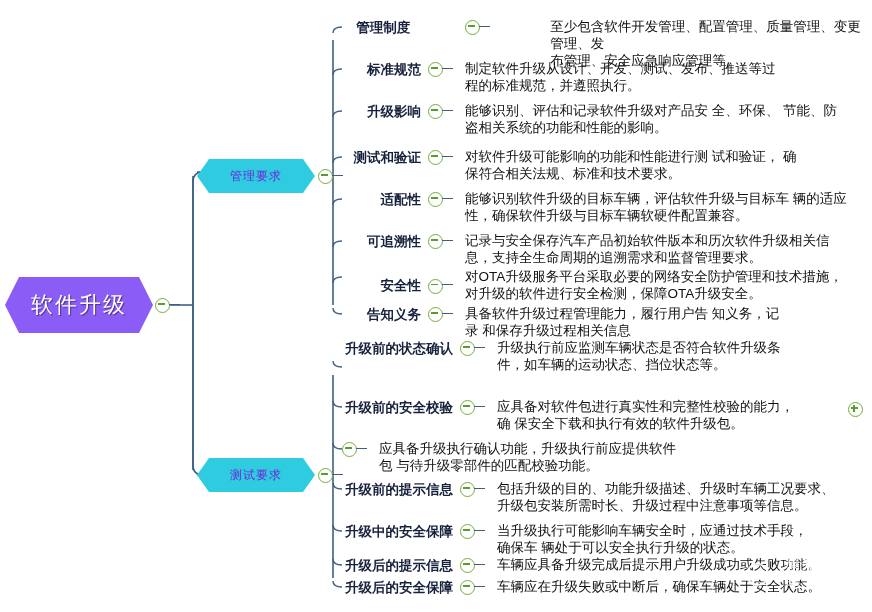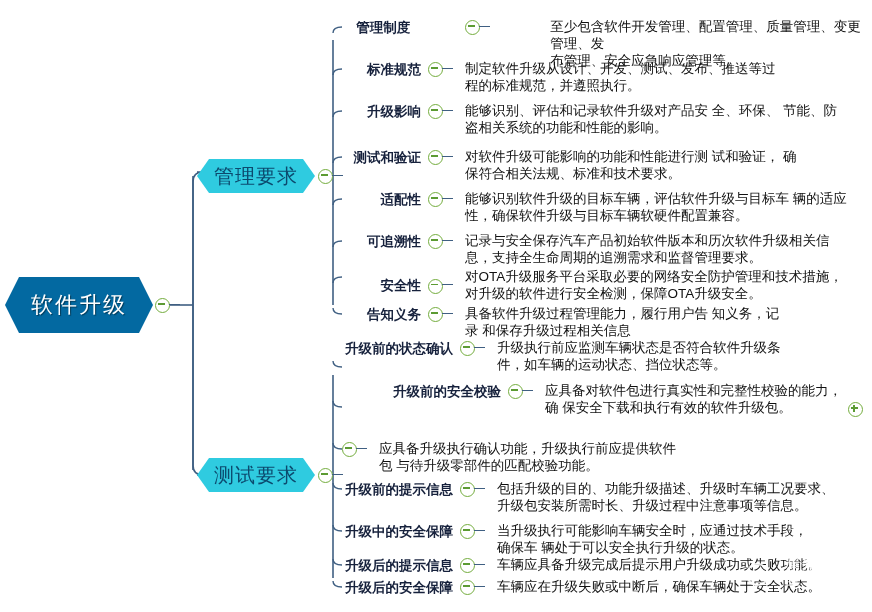--- a/index.html
+++ b/index.html
@@ -19,33 +19,33 @@
   .hexnode{
     position:absolute;
     display:flex;align-items:center;justify-content:center;
     box-sizing:border-box;
     white-space:nowrap;
   }
   .hexnode .hexlabel{position:relative;z-index:2;}
 
   .root{
     left:5px;top:277px;width:148px;height:56px;
-    background:#0369a1;
+    background:#8b5cf6;
     clip-path:polygon(0% 50%,14px 0%,calc(100% - 14px) 0%,100% 50%,calc(100% - 14px) 100%,14px 100%);
     color:#ffffff;
     font-size:22px;
     letter-spacing:2px;
     text-shadow:1px 1px 1px rgba(0,0,0,.45);
   }
 
   .branch{
     background:#2fcbe0;
     clip-path:polygon(0% 50%,12px 0%,calc(100% - 12px) 0%,100% 50%,calc(100% - 12px) 100%,12px 100%);
-    color:#0c4a6e;
-    font-size:20px;
+    color:#6d28d9;
+    font-size:12px;
     letter-spacing:1px;
     width:118px;height:34px;
   }
   .branch.b1{left:197px;top:159px;}
   .branch.b2{left:197px;top:458px;}
 
   
   .leaf{position:absolute;left:335px;display:flex;align-items:flex-start;}
   .leaf-label{
     color:#16213c;
@@ -218,21 +218,21 @@
         <span class="toggle"></span>
         <span class="desc">具备软件升级过程管理能力，履行用户告 知义务，记
 录 和保存升级过程相关信息</span>
       </div>
       <div class="leaf" style="top: 339px;">
         <span class="leaf-label w2">升级前的状态确认</span>
         <span class="toggle"></span>
         <span class="desc">升级执行前应监测车辆状态是否符合软件升级条
 件，如车辆的运动状态、挡位状态等。</span>
       </div>
-      <div class="leaf" style="top: 382px; margin-left: 48px;">
+      <div class="leaf" style="top: 398px;">
         <span class="leaf-label w2">升级前的安全校验</span>
         <span class="toggle"></span>
         <span class="desc">应具备对软件包进行真实性和完整性校验的能力，
 确 保安全下载和执行有效的软件升级包。</span>
       </div>
       <div class="leaf" style="top: 440px;">
         <span class="toggle"></span>
         <span class="desc">应具备升级执行确认功能，升级执行前应提供软件
 包 与待升级零部件的匹配校验功能。</span>
       </div>

